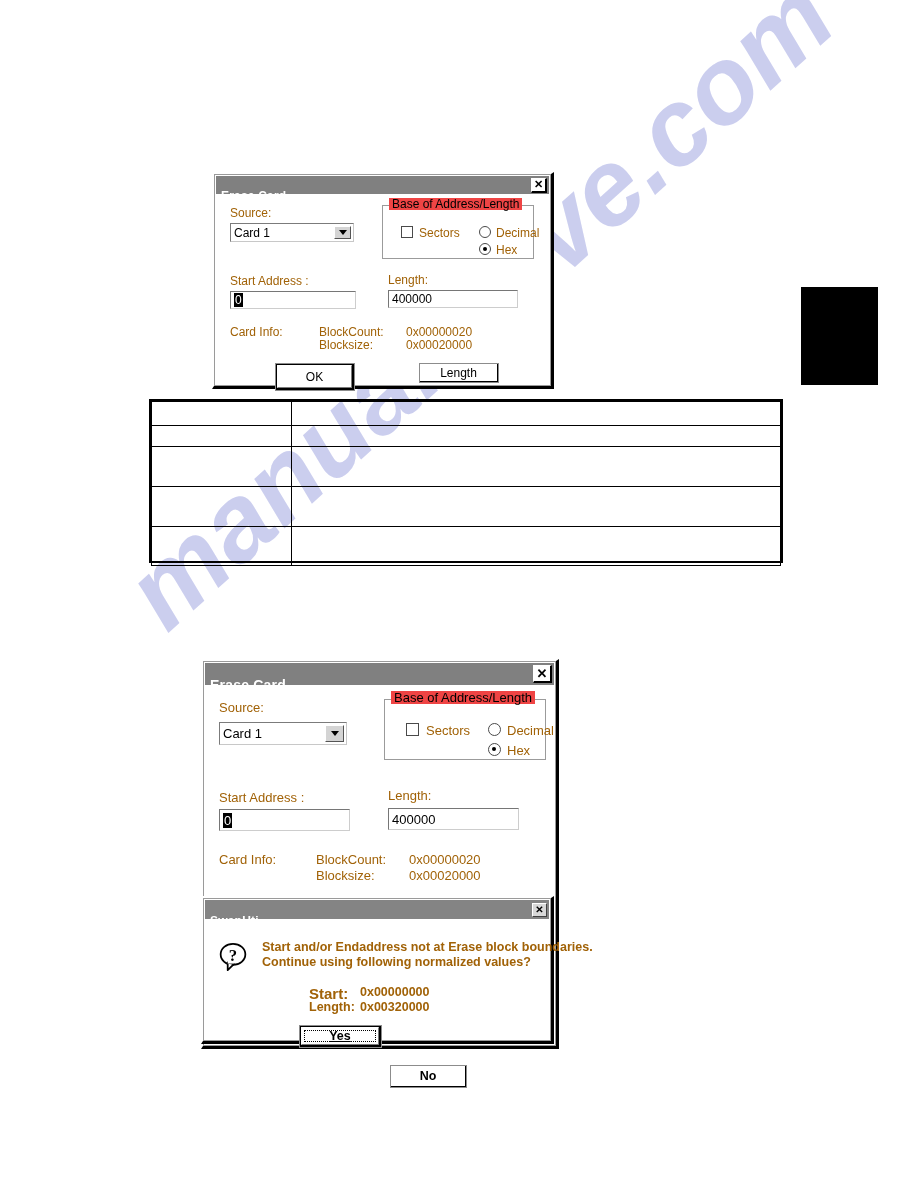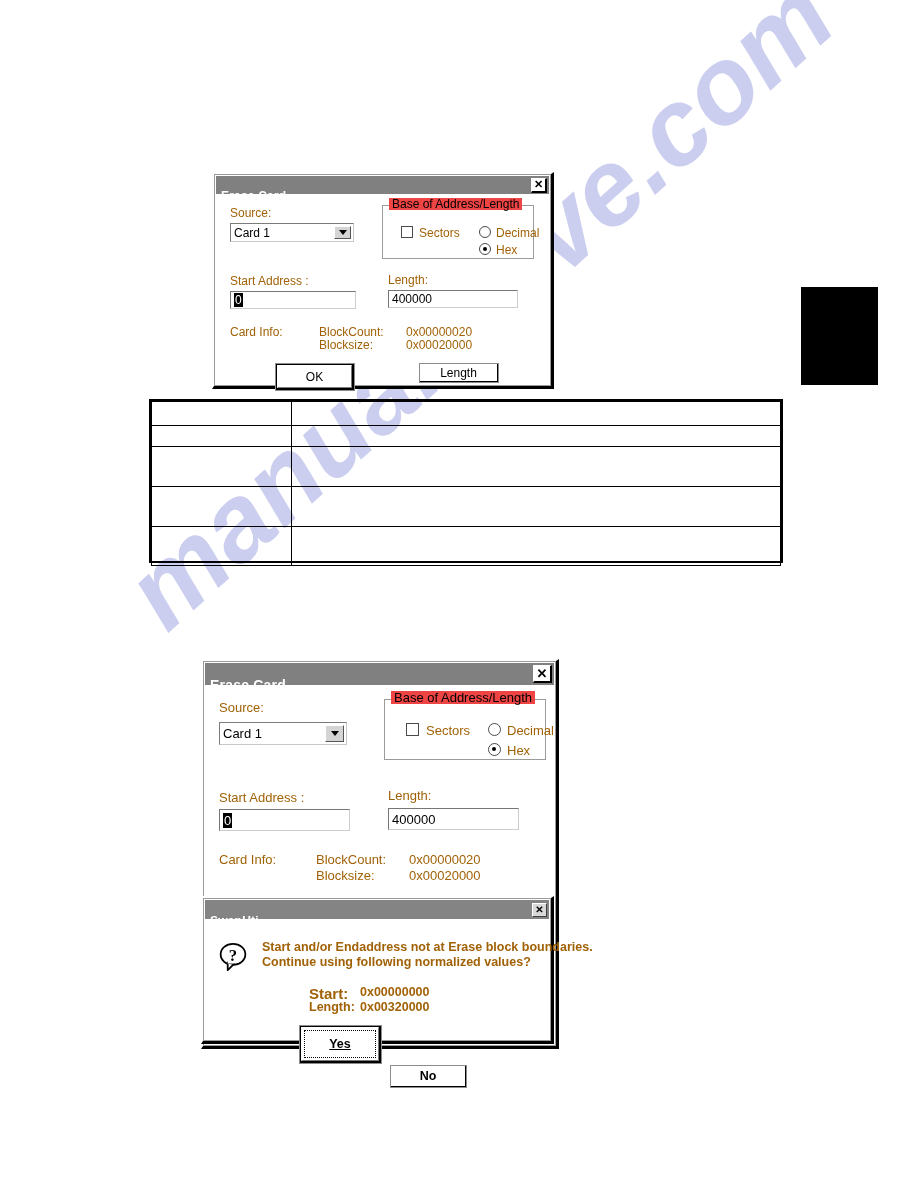--- a/index.html
+++ b/index.html
@@ -492,21 +492,21 @@
     </svg>
 
     <div class="lbl" style="left:57px; top:21px; font-size:12.5px; font-weight:bold;text-align:center;">Start and/or Endaddress not at Erase block boundaries.</div>
     <div class="lbl" style="left:57px; top:36px; font-size:12.5px; font-weight:bold;">Continue using following normalized values?</div>
 
     <div class="lbl" style="left:104px; top:66px; font-size:15px; font-weight:bold;">Start:</div>
     <div class="lbl" style="left:155px; top:66px; font-size:12.5px; font-weight:bold;">0x00000000</div>
     <div class="lbl" style="left:104px; top:81px; font-size:12.5px; font-weight:bold;">Length:</div>
     <div class="lbl" style="left:155px; top:81px; font-size:12.5px; font-weight:bold;">0x00320000</div>
 
-    <div class="btn default" style="left:94px; top:105px; width:83px; height:39px;">
+    <div class="btn default" style="left:94px; top:105px; width:83px; height:23px;">
       <span class="btn-face"></span>
       <span class="focus-ring"></span>
       <span class="btn-label" style="font-weight:bold; font-size:12.5px;">
         <u>Yes</u>
       </span>
     </div>
     <div class="btn" style="left:185px; top:105px; width:77px; height:23px;margin-top:40px;">
       <span class="btn-label" style="font-weight:bold; font-size:12.5px;">No</span>
     </div>
 

